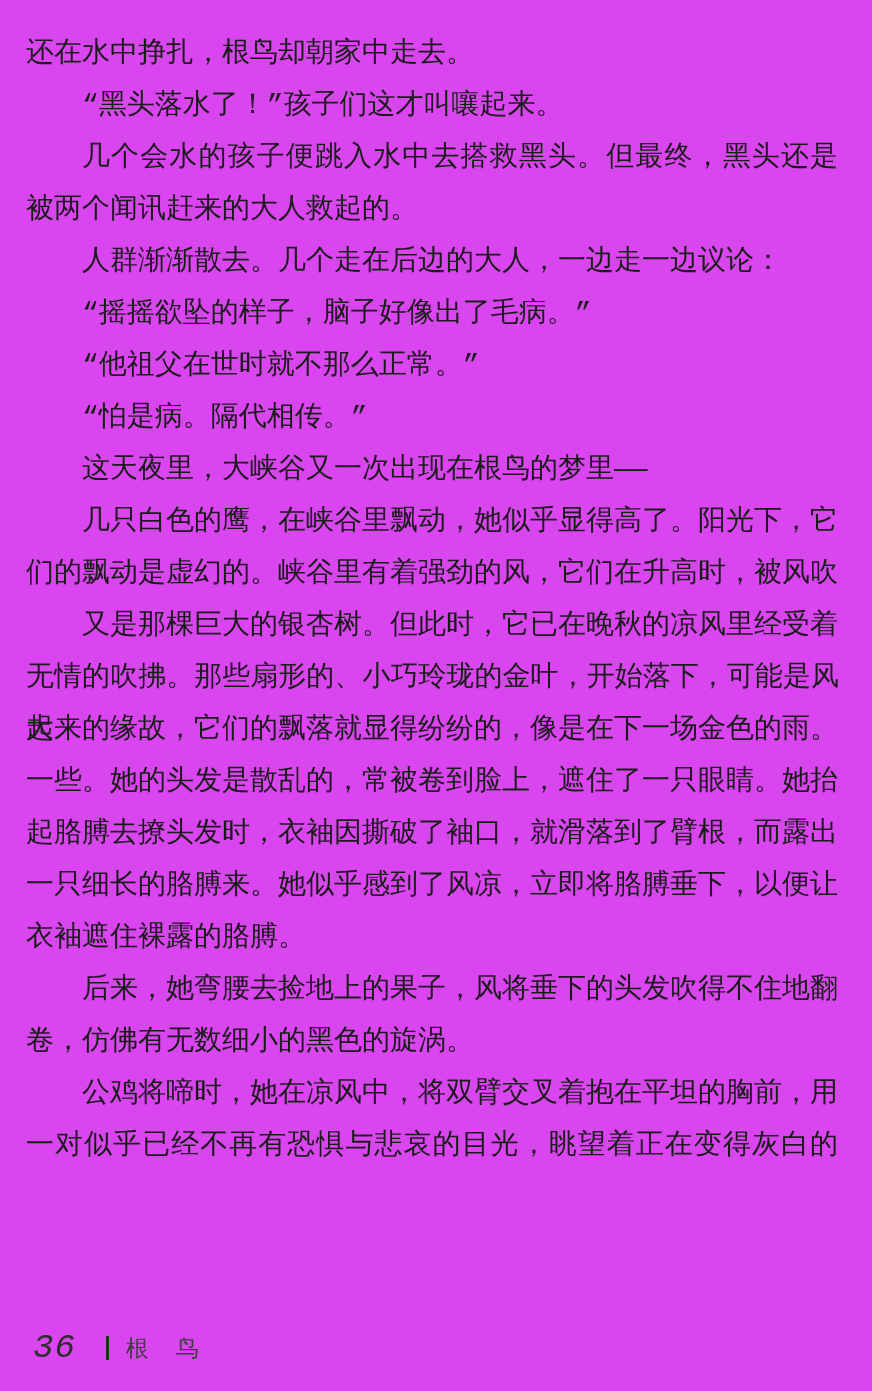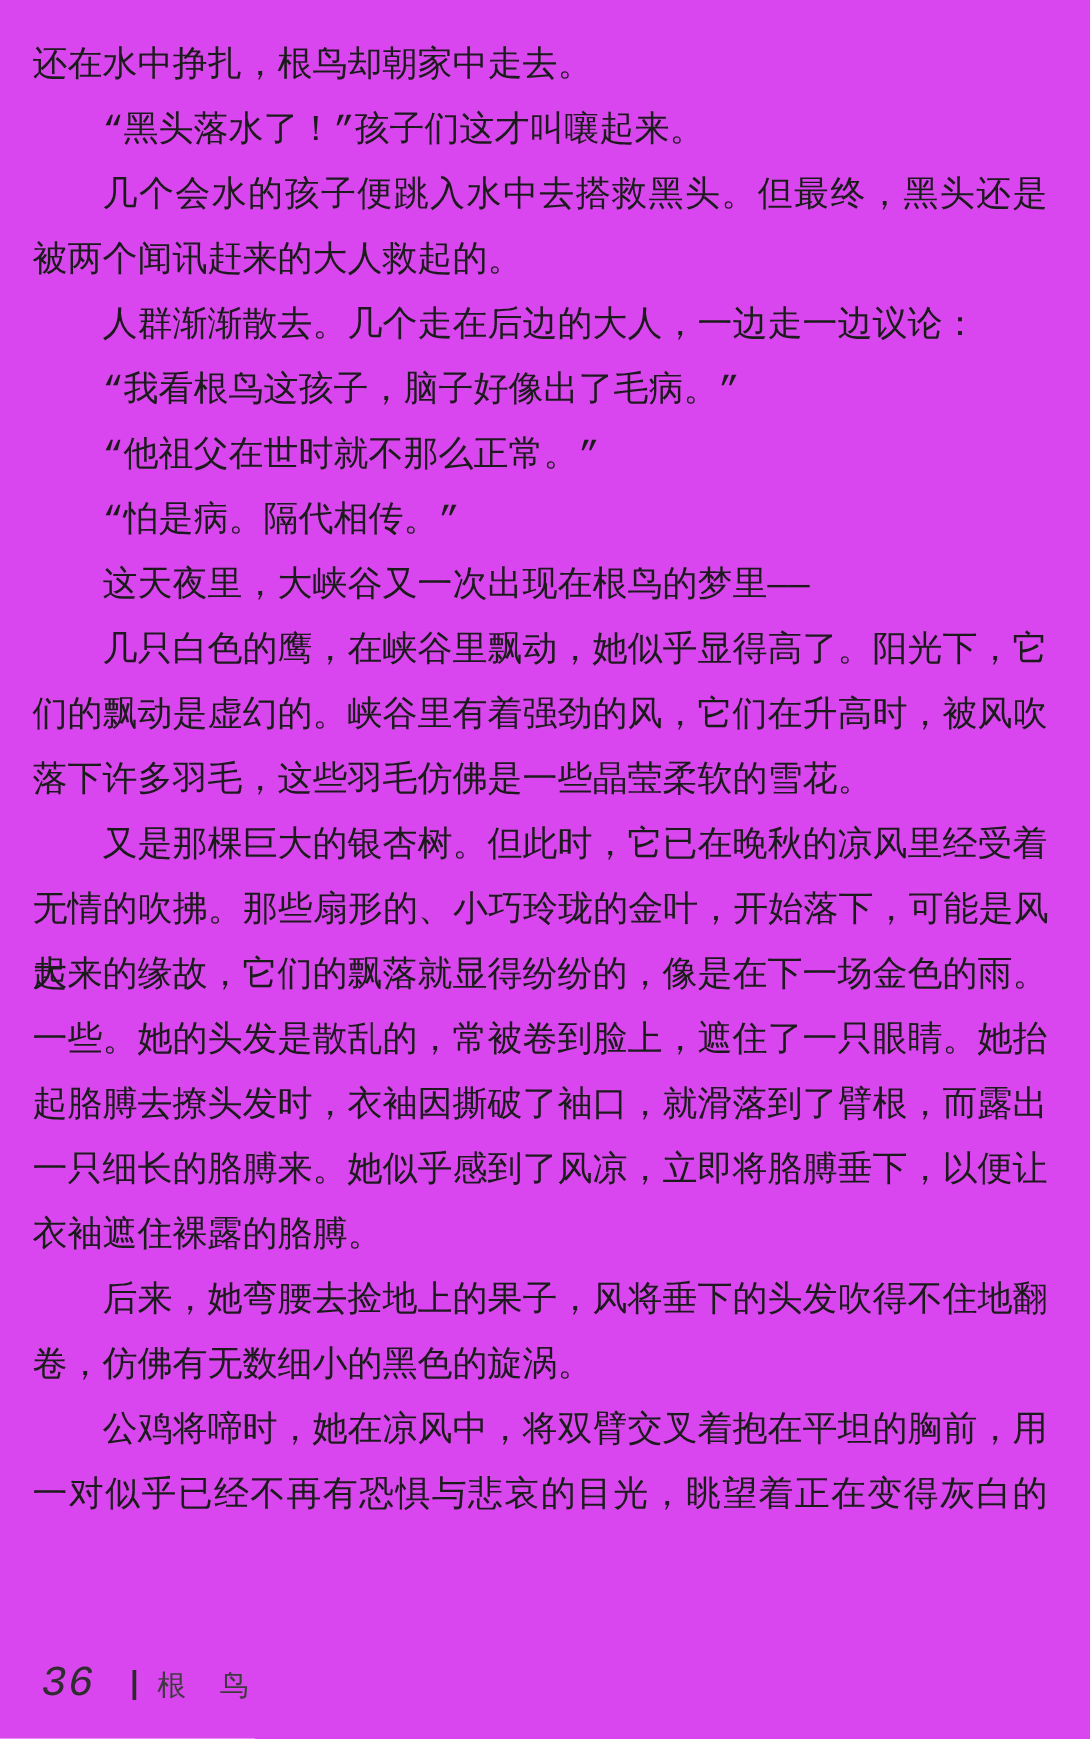--- a/index.html
+++ b/index.html
@@ -65,27 +65,26 @@
 
 <div class="page">
 
   <main class="text-area">
 
   <div class="line">还在水中挣扎，根鸟却朝家中走去。</div>
       <div class="line indent">“黑头落水了！”孩子们这才叫嚷起来。</div>
       <div class="line indent fill">几个会水的孩子便跳入水中去搭救黑头。但最终，黑头还是</div>
       <div class="line">被两个闻讯赶来的大人救起的。</div>
       <div class="line indent">人群渐渐散去。几个走在后边的大人，一边走一边议论：</div>
-      <div class="line indent">“我看根鸟这孩子，脑子好像出了毛病。”</div>
+      <div class="line indent">“摇摇欲坠的样子，脑子好像出了毛病。”</div>
       <div class="line indent">“他祖父在世时就不那么正常。”</div>
       <div class="line indent">“怕是病。隔代相传。”</div>
       <div class="line indent">这天夜里，大峡谷又一次出现在根鸟的梦里——</div>
       <div class="line indent fill">几只白色的鹰，在峡谷里飘动，她似乎显得高了。阳光下，它</div>
       <div class="line fill">们的飘动是虚幻的。峡谷里有着强劲的风，它们在升高时，被风吹</div>
-      <div class="line">落下许多羽毛，这些羽毛仿佛是一些晶莹柔软的雪花。</div>
       <div class="line indent fill">又是那棵巨大的银杏树。但此时，它已在晚秋的凉风里经受着</div>
       <div class="line fill" style="letter-spacing: -0.93px;">无情的吹拂。那些扇形的、小巧玲珑的金叶，开始落下，可能是风大</div>
       <div class="line fill">起来的缘故，它们的飘落就显得纷纷的，像是在下一场金色的雨。</div>
       <div class="line fill">一些。她的头发是散乱的，常被卷到脸上，遮住了一只眼睛。她抬</div>
       <div class="line fill">起胳膊去撩头发时，衣袖因撕破了袖口，就滑落到了臂根，而露出</div>
       <div class="line fill">一只细长的胳膊来。她似乎感到了风凉，立即将胳膊垂下，以便让</div>
       <div class="line">衣袖遮住裸露的胳膊。</div>
       <div class="line indent fill">后来，她弯腰去捡地上的果子，风将垂下的头发吹得不住地翻</div>
       <div class="line">卷，仿佛有无数细小的黑色的旋涡。</div>
       <div class="line indent fill">公鸡将啼时，她在凉风中，将双臂交叉着抱在平坦的胸前，用</div>

